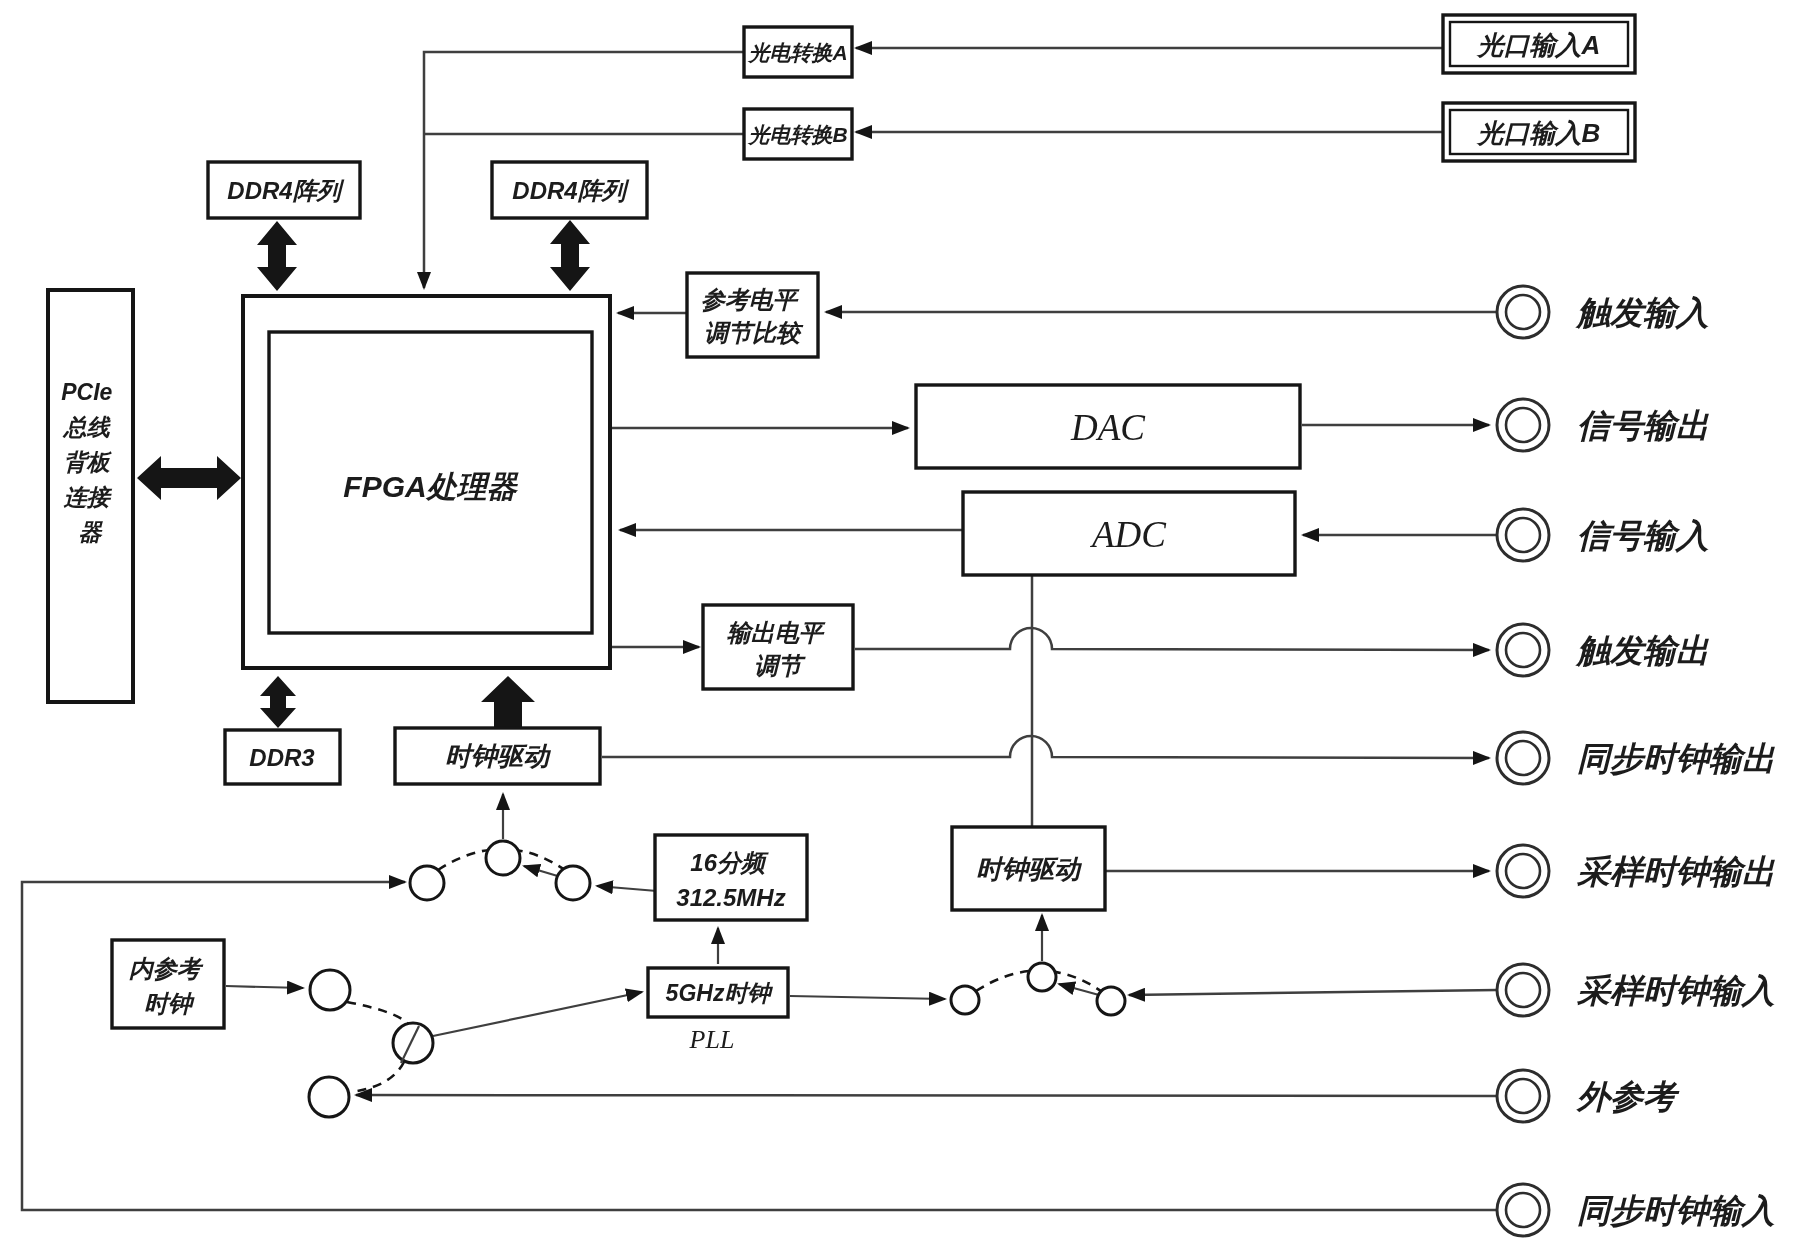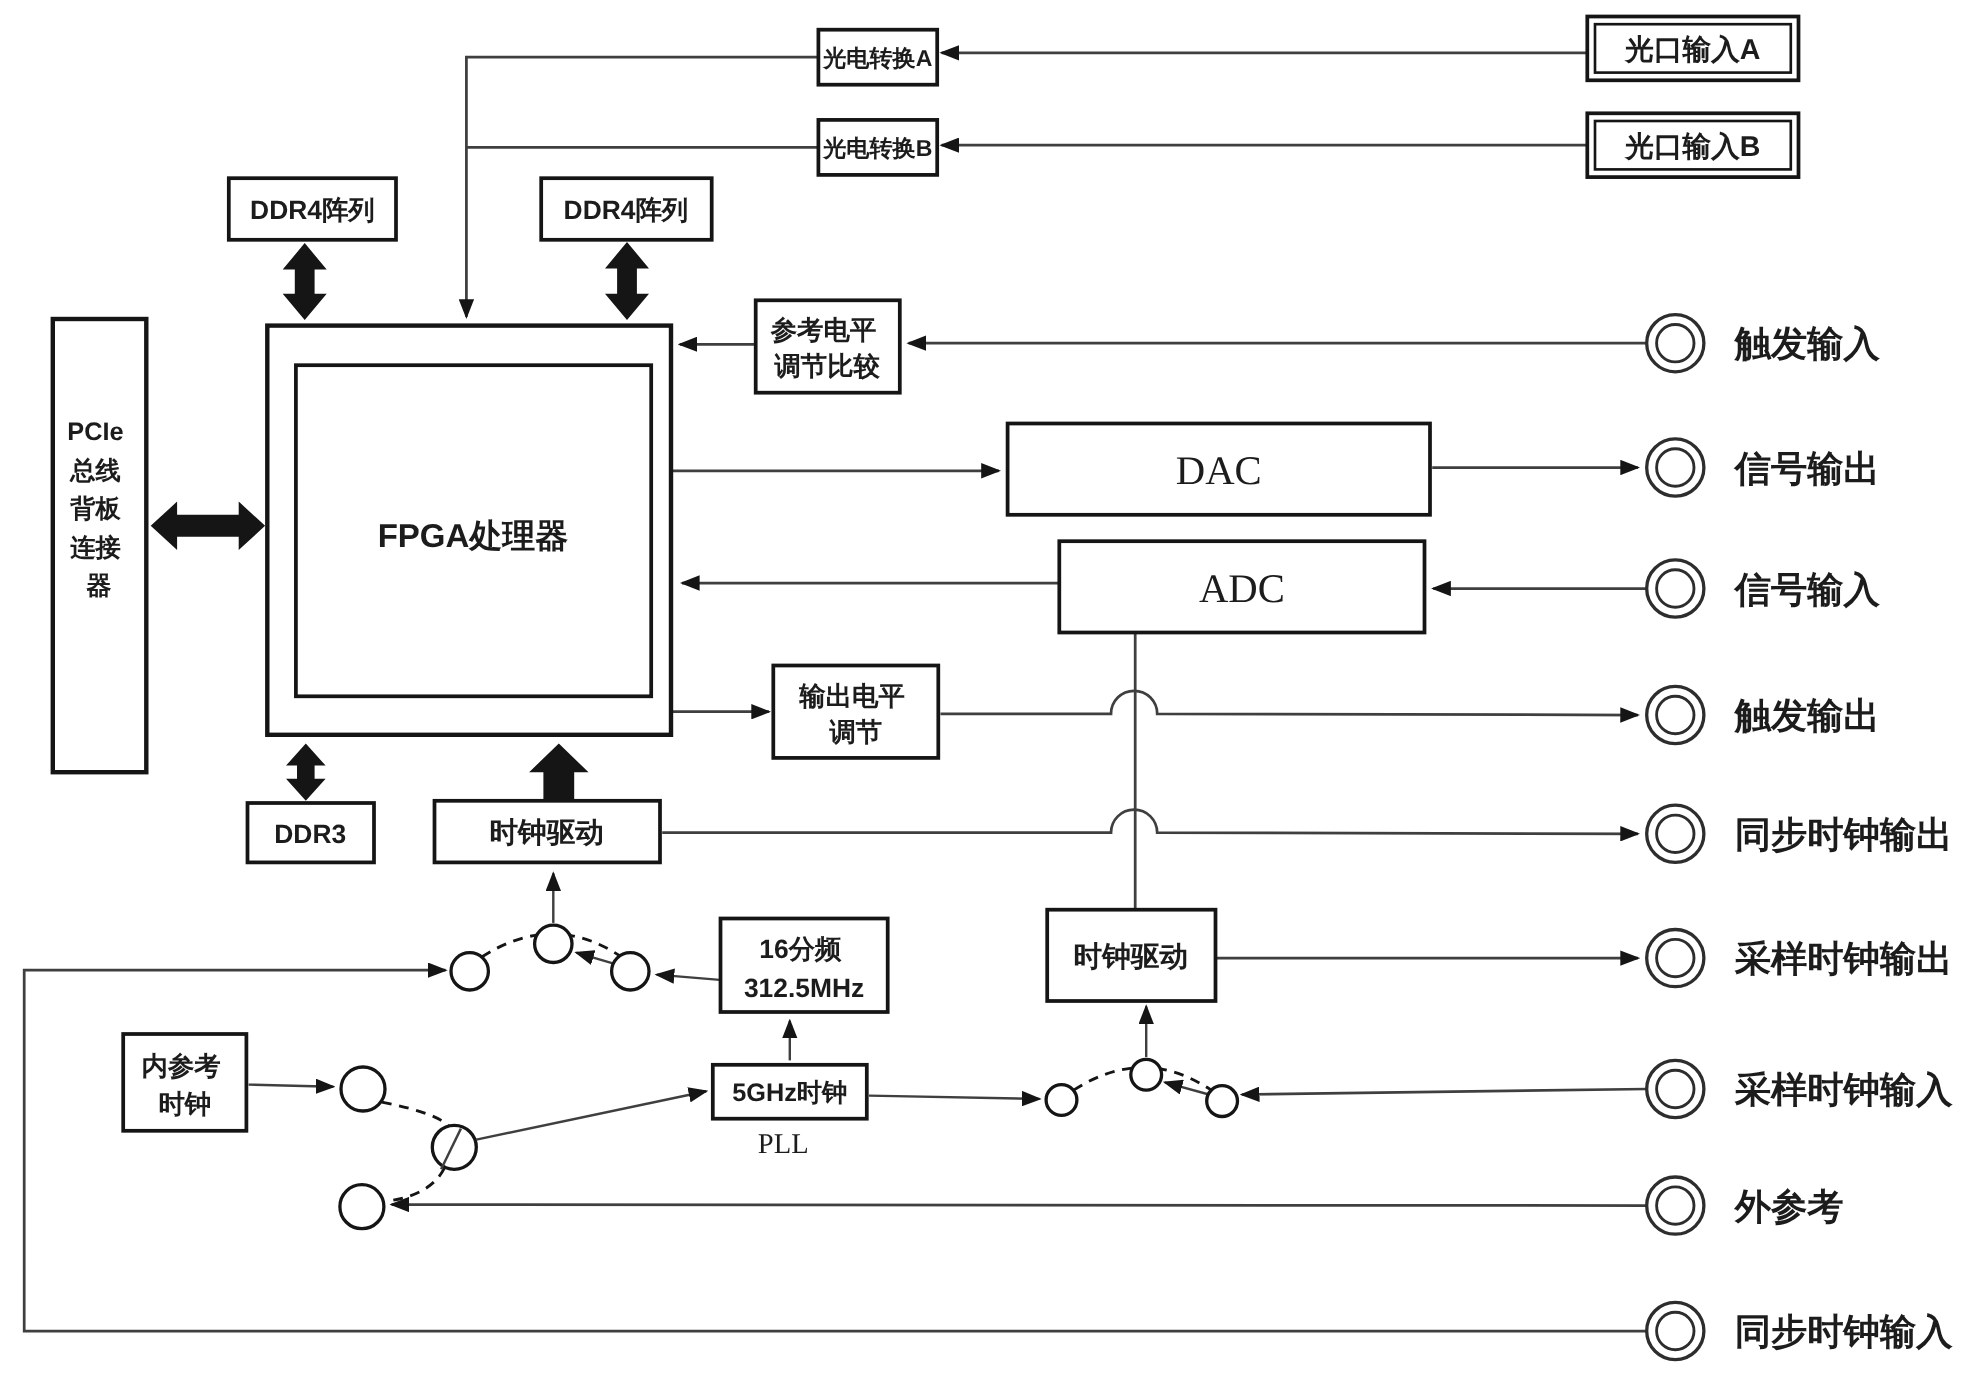--- a/index.html
+++ b/index.html
@@ -1,17 +1,17 @@
 <!DOCTYPE html>
 <html style="--background: #ffffff; --line: #3f3f3f; --border: #151515; --text: #1c1c1c;"><head>
 <meta charset="utf-8">
 <style>
   :root { --background:#ffffff; --line:#3f3f3f; --border:#151515; --text:#1c1c1c; }
   html,body { margin:0; padding:0; background:var(--background); }
-  .stage { width:1803px; height:1256px; position:relative; background:var(--background); }
+  .stage { width:1803px; height:1256px; position:relative; background:var(--background);font-style:italic; }
   svg { display:block; }
   .wire { stroke:var(--line); stroke-width:2.5; fill:none; }
   .wire-thin { stroke:var(--line); stroke-width:2.2; fill:none; }
   .dash { stroke:var(--border); stroke-width:2.6; fill:none; stroke-dasharray:9 7; }
   .box { fill:#ffffff; stroke:var(--border); stroke-width:3.4; }
   .box-heavy { fill:#ffffff; stroke:var(--border); stroke-width:4; }
   .box-thin { fill:#ffffff; stroke:var(--border); stroke-width:2.4; }
   .blk { fill:var(--border); stroke:none; }
   .sw { fill:#ffffff; stroke:var(--border); stroke-width:3; }
   .port-outer { fill:#ffffff; stroke:#2d2d2d; stroke-width:3; }

